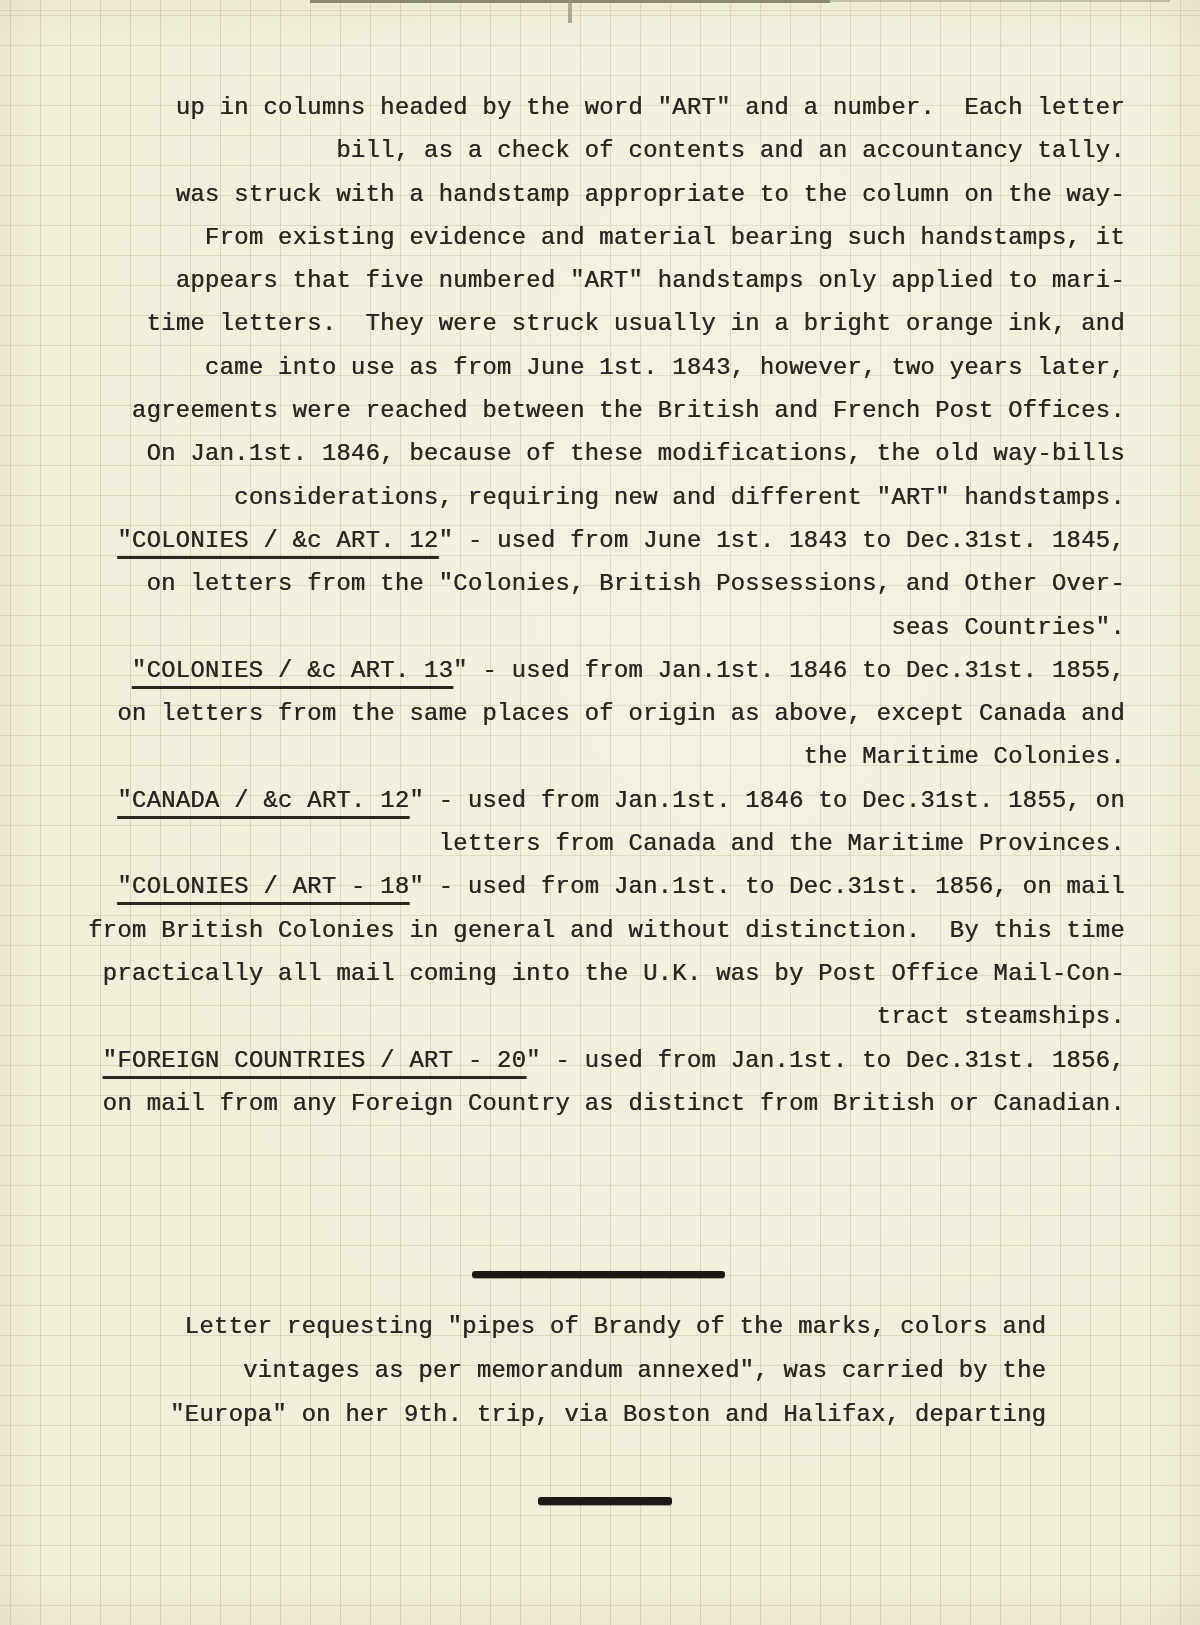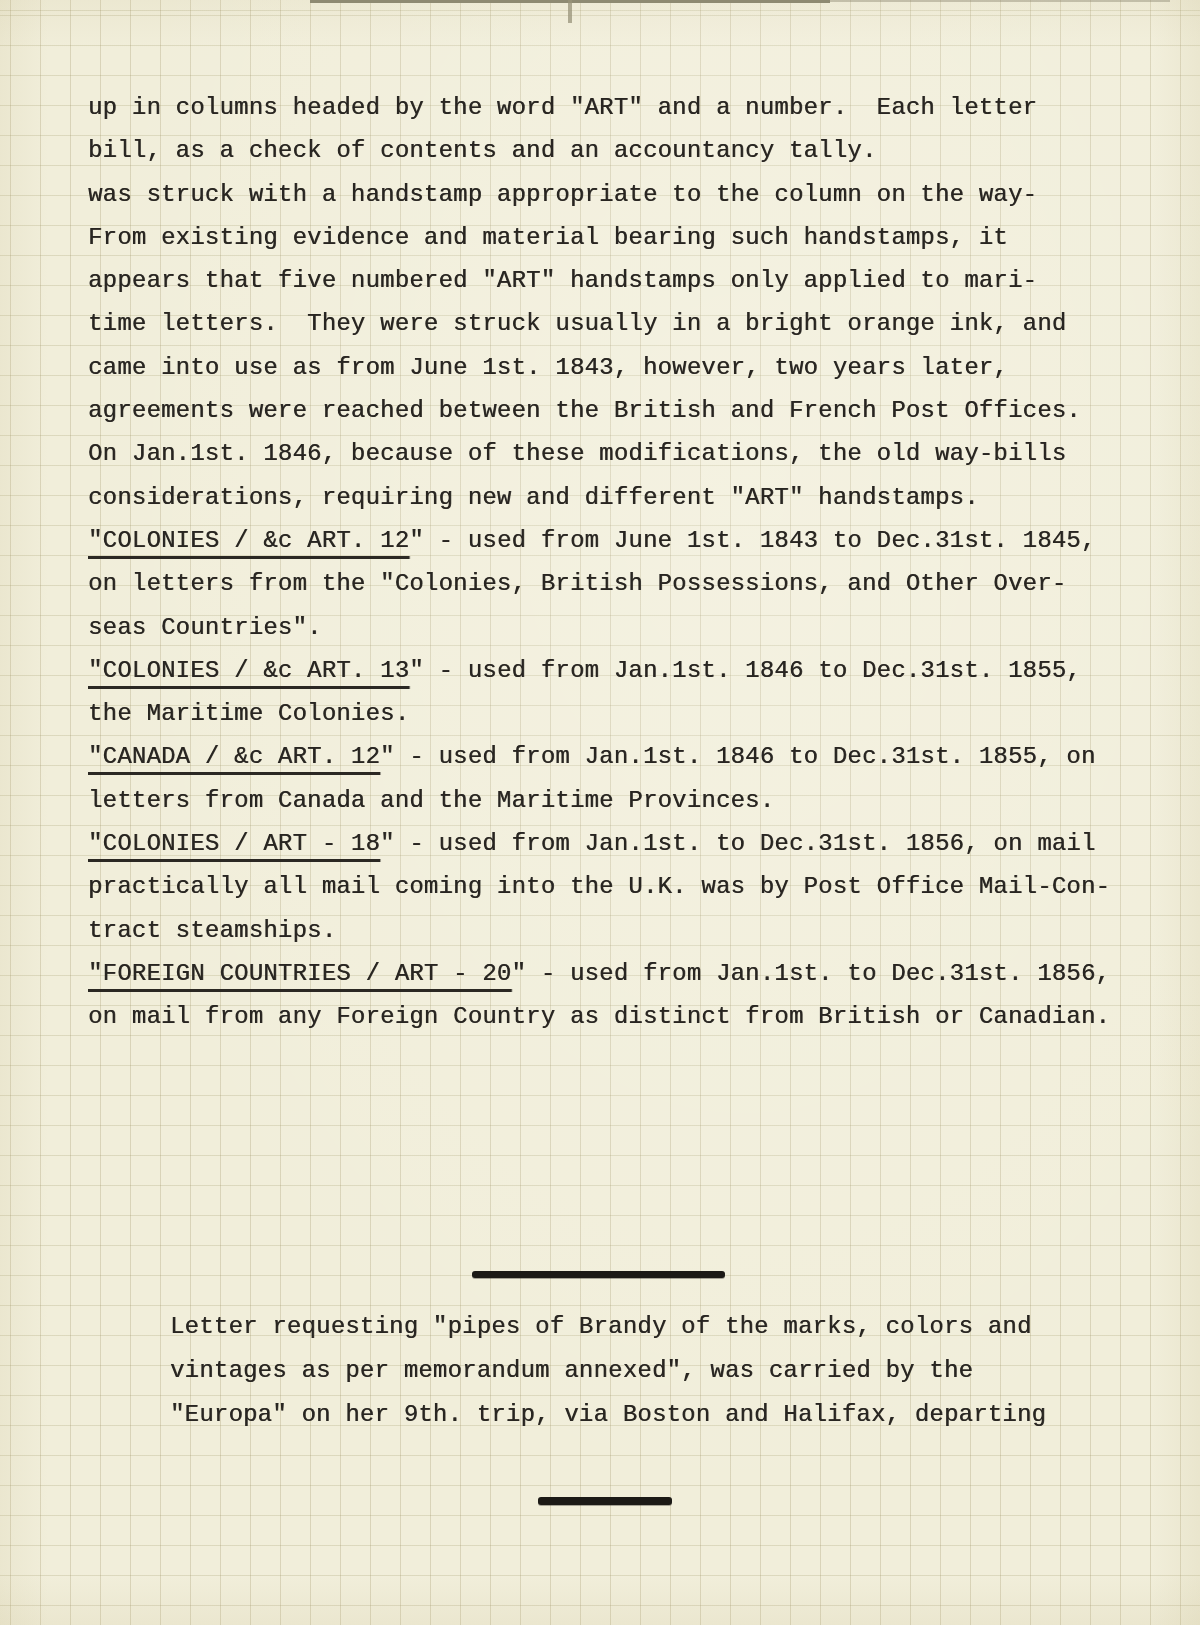--- a/index.html
+++ b/index.html
@@ -24,20 +24,21 @@
     background-position: 0 0, 0 0, 0 0, 10px 0, 0 15px;
     font-family: "Liberation Mono", "DejaVu Sans Mono", monospace;
   }
   .tline {
     font-size: 24px;
     line-height: 43.3px;
     letter-spacing: 0.2px;
     color: #282521;
     white-space: pre;
     text-shadow: 0.5px 0 0 rgba(40,37,33,0.75);
+    text-align: right;
   }
   #quote-block .tline { line-height: 44px; }
   .ul {
     text-decoration: underline;
     text-decoration-thickness: 3px;
     text-underline-offset: 9px;
     text-decoration-color: #2b2823;
   }
   #body-block  { position: absolute; left: 88px;  top: 86px; }
   #quote-block { position: absolute; left: 170px; top: 1305px; }
@@ -71,24 +72,26 @@
       <div class="tline">appears that five numbered "ART" handstamps only applied to mari-</div>
       <div class="tline">time letters.  They were struck usually in a bright orange ink, and</div>
       <div class="tline">came into use as from June 1st. 1843, however, two years later,</div>
       <div class="tline">agreements were reached between the British and French Post Offices.</div>
       <div class="tline">On Jan.1st. 1846, because of these modifications, the old way-bills</div>
       <div class="tline">considerations, requiring new and different "ART" handstamps.</div>
       <div class="tline"><span class="ul">"COLONIES / &amp;c ART. 12</span>" - used from June 1st. 1843 to Dec.31st. 1845,</div>
       <div class="tline">on letters from the "Colonies, British Possessions, and Other Over-</div>
       <div class="tline">seas Countries".</div>
       <div class="tline"><span class="ul">"COLONIES / &amp;c ART. 13</span>" - used from Jan.1st. 1846 to Dec.31st. 1855,</div>
+      <div class="tline">on letters from the same places of origin as above, except Canada and</div>
       <div class="tline">the Maritime Colonies.</div>
       <div class="tline"><span class="ul">"CANADA / &amp;c ART. 12</span>" - used from Jan.1st. 1846 to Dec.31st. 1855, on</div>
       <div class="tline">letters from Canada and the Maritime Provinces.</div>
       <div class="tline"><span class="ul">"COLONIES / ART - 18</span>" - used from Jan.1st. to Dec.31st. 1856, on mail</div>
+      <div class="tline">from British Colonies in general and without distinction.  By this time</div>
       <div class="tline">practically all mail coming into the U.K. was by Post Office Mail-Con-</div>
       <div class="tline">tract steamships.</div>
       <div class="tline"><span class="ul">"FOREIGN COUNTRIES / ART - 20</span>" - used from Jan.1st. to Dec.31st. 1856,</div>
       <div class="tline">on mail from any Foreign Country as distinct from British or Canadian.</div>
     </div>
 
   <div id="divider-top" class="divider"></div>
 
   <div id="quote-block">
       <div class="tline">Letter requesting "pipes of Brandy of the marks, colors and</div>

